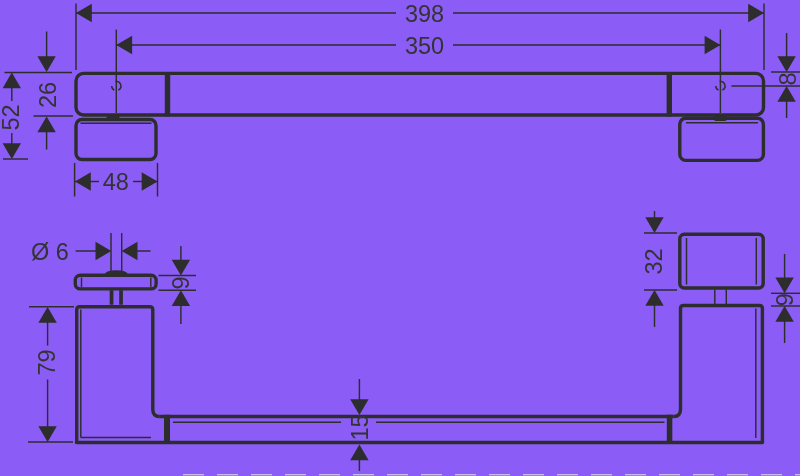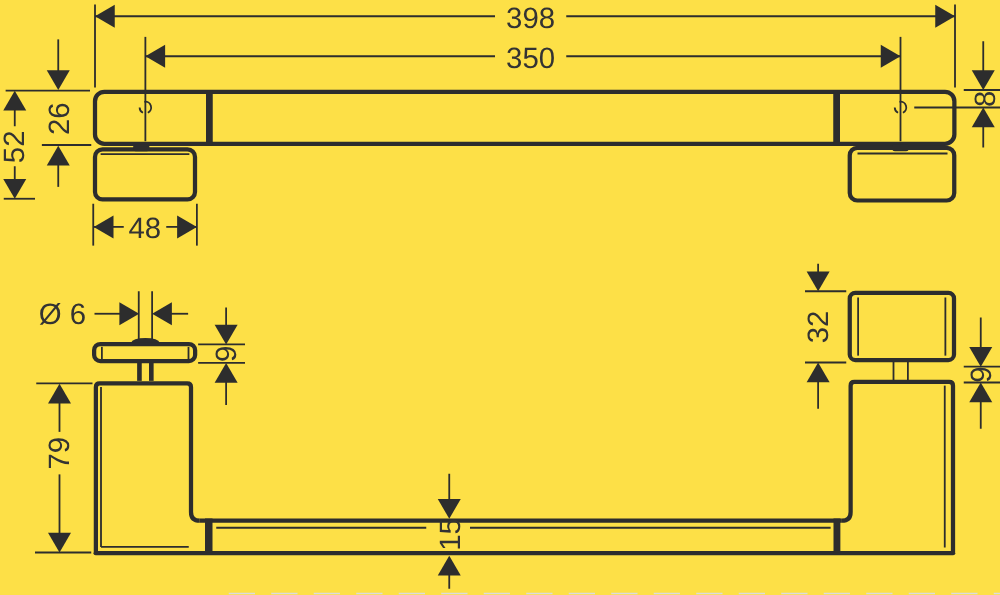--- a/index.html
+++ b/index.html
@@ -1,16 +1,16 @@
 <!DOCTYPE html>
 <html><head>
 <meta charset="utf-8">
 <style>
 html,body{margin:0;padding:0;background:#fff;}
-#page{position:relative;width:800px;height:476px;background:#fde047;overflow:hidden;font-family:"Liberation Sans",sans-serif;}
+#page{position:relative;width:800px;height:476px;background:#8b5cf6;overflow:hidden;font-family:"Liberation Sans",sans-serif;}
 svg{position:absolute;left:0;top:0;filter:blur(0.32px);}
 svg .o{stroke:#2d2d2d;fill:none;stroke-width:3.4;}
 svg .t{stroke:#2d2d2d;fill:none;stroke-width:1.45;}
 svg .f{fill:#2d2d2d;stroke:none;}
 svg text{fill:#333;font-size:23.5px;font-family:"Liberation Sans",sans-serif;}
 </style>
 </head>
 <body>
 
 <div id="page">

